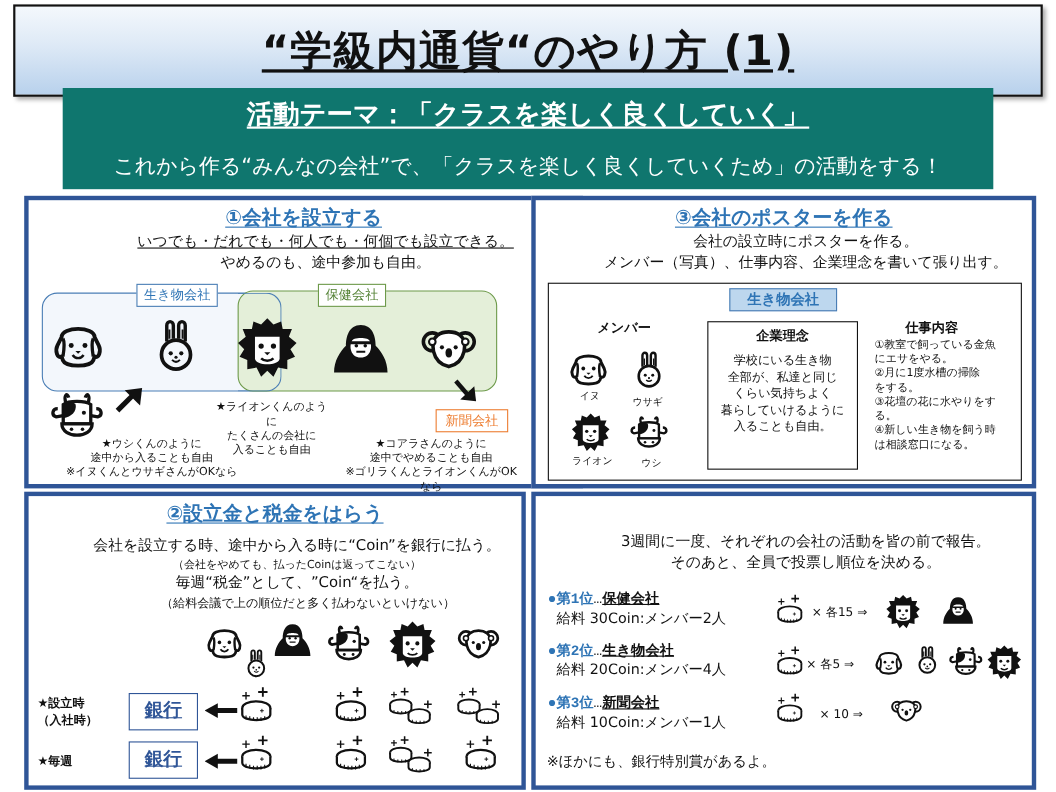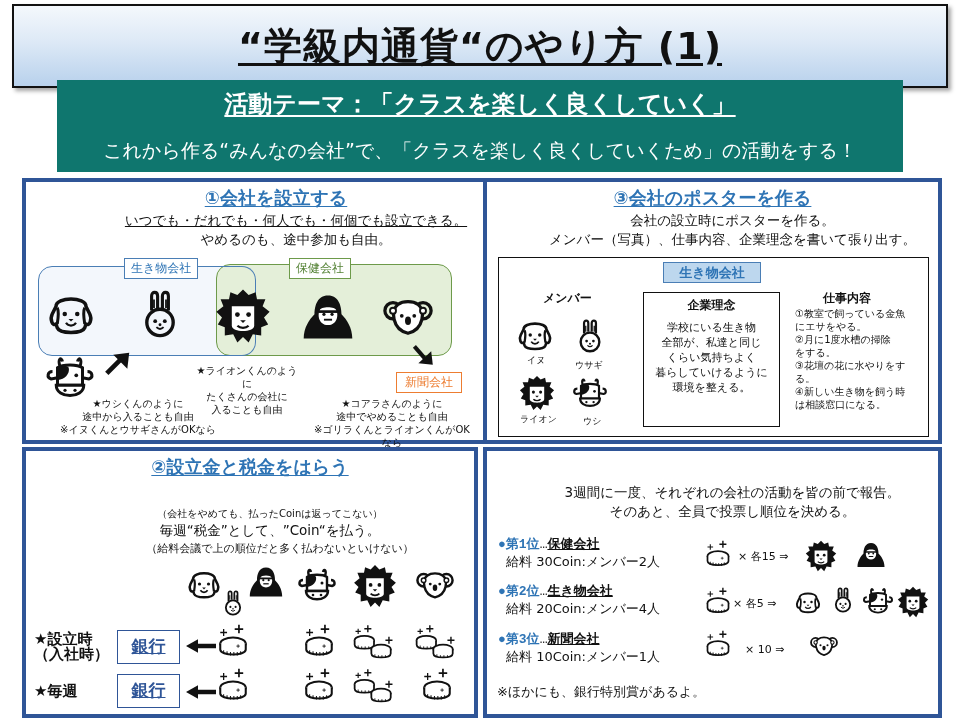--- a/index.html
+++ b/index.html
@@ -50,21 +50,21 @@
   .poster-head { position: absolute; font-size: 12px; font-weight: bold; }
   .philosophy { position: absolute; left: 144px; top: 34px; width: 137px; height: 135px; border: 1.5px solid #111; text-align: center; }
   .philosophy .ph-title { font-size: 12px; font-weight: bold; margin-top: 4px; }
   .philosophy .ph-body { font-size: 11px; line-height: 15px; margin-top: 6px; }
   .duties { position: absolute; left: 296px; top: 49px; width: 125px; font-size: 10px; line-height: 13px; }
   .cap { position: absolute; font-size: 9px; }
 
   
   .bank { position: absolute; width: 63px; height: 34px; border: 1.5px solid #2f5597; background: #fff; color: #2f5597; font-weight: bold; font-size: 17px; text-align: center; line-height: 30px; text-decoration: underline; }
   .arrow-left { position: absolute; }
-  .row-label { position: absolute; font-size: 15px; font-weight: bold; line-height: 15px; }
+  .row-label { position: absolute; font-size: 11px; font-weight: bold; line-height: 15px; }
 
   .rank-line { position: absolute; left: 498px; font-size: 13px; }
   .rank-head { font-weight: bold; color: #2e74b5; font-family: Liberation Mono, monospace; }
   .rank-head .dots { color: #111; font-weight: normal; }
   .rank-head .comp { color: #111; text-decoration: underline; }
   .rank-sub { position: absolute; left: 506px; font-size: 13px; }
   .mult { position: absolute; font-size: 11px; }
 </style>
 </head>
 <body>
@@ -229,21 +229,21 @@
 <div class="abs poster">
   <div class="poster-badge">生き物会社</div>
   <div class="poster-head" style="left:44px; top:32px;">メンバー</div>
   <div class="philosophy">
     <div class="ph-title">企業理念</div>
     <div class="ph-body">
       <div>学校にいる生き物</div>
       <div>全部が、私達と同じ</div>
       <div>くらい気持ちよく</div>
       <div>暮らしていけるように</div>
-      <div>環境を整える。</div>
+      <div>入ることも自由。</div>
     </div>
   </div>
   <div class="poster-head" style="left:324px; top:32px;">仕事内容</div>
   <div class="duties">
     <div>①教室で飼っている金魚</div>
     <div>にエサをやる。</div>
     <div>②月に1度水槽の掃除</div>
     <div>をする。</div>
     <div>③花壇の花に水やりをす</div>
     <div>る。</div>
@@ -263,20 +263,21 @@
     </svg>
   <div class="cap" style="left:21px; top:155px;">ライオン</div>
   <svg class="icon" style="left:73px; top:118px;" width="36" height="36">
       <use href="#sym-cow"></use>
     </svg>
   <div class="cap" style="left:84px; top:157px;">ウシ</div>
 </div>
 
 <div class="abs panel" style="left:22px; top:447px; width:456px; height:271px;">
   <div class="panel-title" style="top:4px;">②設立金と税金をはらう</div>
+  <div class="center t13" style="top:36px;">会社を設立する時、途中から入る時に“Coin”を銀行に払う。</div>
   <div class="center t10" style="top:56px;">（会社をやめても、払ったCoinは返ってこない）</div>
   <div class="center t13" style="top:70px;">毎週“税金”として、”Coin“を払う。</div>
   <div class="center t11" style="top:90px;">（給料会議で上の順位だと多く払わないといけない）</div>
 </div>
 
 <svg class="icon" style="left:184px; top:566px;" width="40" height="36">
     <use href="#sym-dog"></use>
   </svg>
 <svg class="icon" style="left:220px; top:585px;" width="26" height="36">
     <use href="#sym-rabbit"></use>

